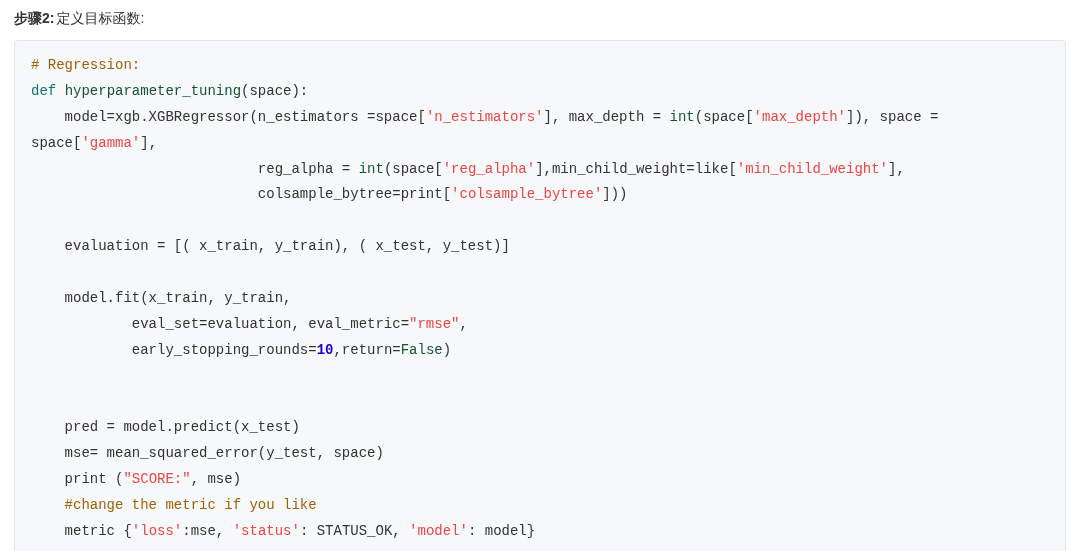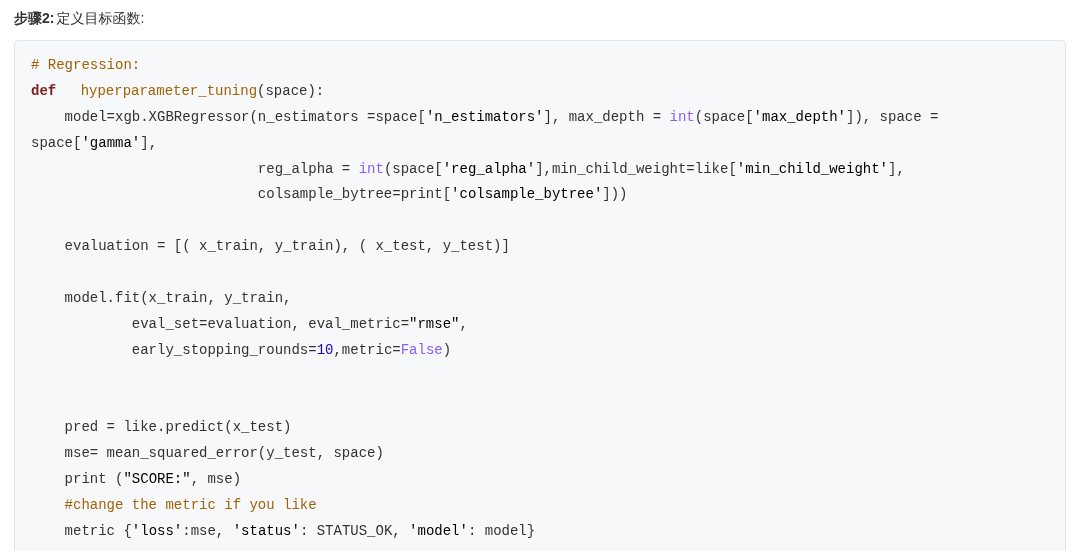--- a/index.html
+++ b/index.html
@@ -30,44 +30,44 @@
       border-radius: 4px;
       padding: 12px 16px;
       font-family: "SFMono-Regular", Consolas, "Liberation Mono", Menlo, "Courier New", monospace;
       font-size: 14px;
       line-height: 1.85;
       color: #333;
       white-space: pre;
       overflow-x: auto;
     }
     .tk-comment { color: #a16207; }
-    .tk-keyword { color: #7f1d1d; font-weight: 700; }
-    .tk-funcname { color: #a16207; margin-left: 16px; }
-    .tk-string { color: #000000; }
-    .tk-builtin { color: #8b5cf6; text-align: center; }
-    .tk-number { color: #1c00cf; }
+    .tk-keyword { color: #0f766e; font-weight: 400; }
+    .tk-funcname { color: #14532d; }
+    .tk-string { color: #ef4444; }
+    .tk-builtin { color: #14532d; text-align: center; }
+    .tk-number { color: #1c00cf; font-weight: bold; }
   </style>
 </head>
 <body>
 
 <div class="step-heading">
   <span class="step-label">步骤2:</span><span class="step-desc">定义目标函数:</span>
 </div>
 
 <pre class="code-block"><span class="tk-comment"># Regression:</span>
 <span class="tk-keyword">def</span> <span class="tk-funcname">hyperparameter_tuning</span><span>(space):</span>
 <span>    model=xgb.XGBRegressor(n_estimators =space[</span><span class="tk-string">'n_estimators'</span><span>], max_depth = </span><span class="tk-builtin">int</span><span>(</span><span>space[</span><span class="tk-string">'max_depth'</span><span>]</span><span>)</span><span>, space =</span><span> </span>
 <span>space[</span><span class="tk-string">'gamma'</span><span>],</span>
 <span>                           </span><span>reg_alpha = </span><span class="tk-builtin">int</span><span>(</span><span>space[</span><span class="tk-string">'reg_alpha'</span><span>]</span><span>,min_child_weight=like[</span><span class="tk-string">'min_child_weight'</span><span>],</span>
 <span>                           </span><span>colsample_bytree=print[</span><span class="tk-string">'colsample_bytree'</span><span>]))</span>
 <span></span>
 <span>    evaluation = [( x_train, y_train), ( x_test, y_test)]</span>
 <span></span>
 <span>    model.fit(x_train, y_train,</span>
 <span>            eval_set=evaluation, eval_metric=</span><span class="tk-string">"rmse"</span><span>,</span>
-<span>            early_stopping_rounds=</span><span class="tk-number">10</span><span>,metric=</span><span class="tk-builtin">False</span><span>)</span>
+<span>            early_stopping_rounds=</span><span class="tk-number">10</span><span>,return=</span><span class="tk-builtin">False</span><span>)</span>
 <span></span>
 <span></span>
-<span>    pred = like.predict(x_test)</span>
+<span>    pred = model.predict(x_test)</span>
 <span>    mse= mean_squared_error(y_test, space)</span>
 <span>    print </span><span>(</span><span class="tk-string">"SCORE:"</span><span>, mse)</span>
 <span class="tk-comment">    #change the metric if you like</span>
 <span>    metric </span><span>{</span><span class="tk-string">'loss'</span><span>:mse, </span><span class="tk-string">'status'</span><span>: STATUS_OK, </span><span class="tk-string">'model'</span><span>: model}</span></pre>
 
 </body></html>

